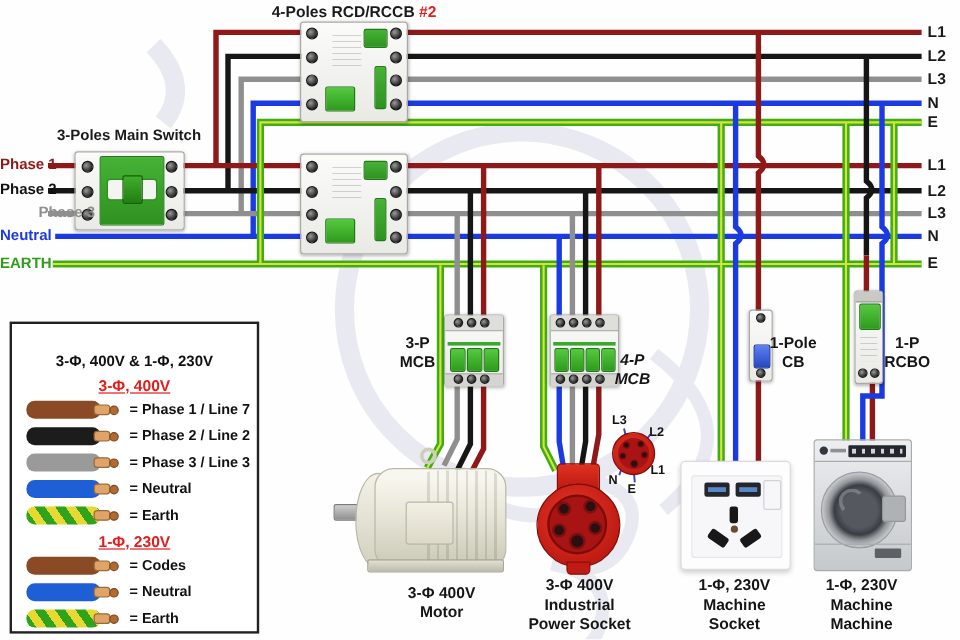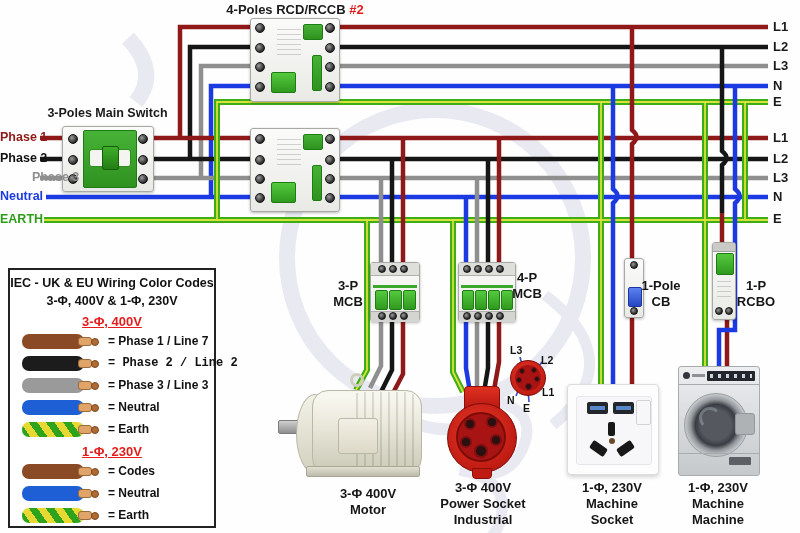--- a/index.html
+++ b/index.html
@@ -282,21 +282,21 @@
 
   <div class="lbl ctr" style="left:215px;top:2px;width:160px;font-size:13px;">
     <span>4-Poles RCD/RCCB</span> <span class="num">#2</span>
   </div>
   <div class="lbl ctr" style="left:35px;top:106px;width:145px;font-size:12.5px;">3-Poles Main Switch</div>
 
   <div class="cap" style="left:322px;top:278px;width:52px;">
     <div>3-P</div>
       <div>MCB</div>
   </div>
-  <div class="cap" style="left:501px;top:270px;width:52px;">
+  <div class="cap" style="left:501px;top:292px;width:52px;font-style:italic;">
     <div>4-P</div>
       <div>MCB</div>
   </div>
   <div class="cap" style="left:635px;top:278px;width:52px;">
     <div>1-Pole</div>
       <div>CB</div>
   </div>
   <div class="cap" style="left:730px;top:278px;width:52px;">
     <div>1-P</div>
       <div>RCBO</div>
@@ -318,51 +318,50 @@
   <div class="lbl" style="left:773px;top:170px;font-size:13px;">L3</div>
   <div class="lbl" style="left:773px;top:189px;font-size:13px;">N</div>
   <div class="lbl" style="left:773px;top:211px;font-size:13px;">E</div>
 
   <div class="cap" style="left:308px;top:486px;width:120px;">
     <div>3-Φ 400V</div>
       <div>Motor</div>
   </div>
   <div class="cap" style="left:424px;top:480px;width:118px;">
     <div>3-Φ 400V</div>
+      <div>Industrial</div>
       <div>Power Socket</div>
-      <div>Industrial</div>
   </div>
   <div class="cap" style="left:564px;top:480px;width:96px;">
     <div>1-Φ, 230V</div>
       <div>Machine</div>
       <div>Socket</div>
   </div>
   <div class="cap" style="left:668px;top:480px;width:100px;">
     <div>1-Φ, 230V</div>
       <div>Machine</div>
       <div>Machine</div>
   </div>
 
   <div id="legend">
-    <div class="leg-title" style="top:6px;">IEC - UK &amp; EU Wiring Color Codes</div>
     <div class="leg-title" style="top:24px;text-align:center;">3-Φ, 400V &amp; 1-Φ, 230V</div>
     <div class="leg-sec" style="top:44px;">3-Φ, 400V</div>
 
     <div class="chip" style="top:64px;">
         <div class="body" style="background: rgb(138, 74, 37);"></div>
         <div class="sleeve"></div>
         <div class="tip"></div>
       </div>
     <div class="leg-text" style="top:64px;">= Phase 1 / Line 7</div>
     <div class="chip" style="top:86px;">
         <div class="body" style="background: rgb(28, 28, 28);"></div>
         <div class="sleeve"></div>
         <div class="tip"></div>
       </div>
-    <div class="leg-text" style="top:86px;font-family:Liberation Mono, monospace;">= Phase 2 / Line 2</div>
+    <div class="leg-text" style="top:86px;">= Phase 2 / Line 2</div>
     <div class="chip" style="top:108px;">
         <div class="body" style="background: rgb(154, 154, 154);"></div>
         <div class="sleeve"></div>
         <div class="tip"></div>
       </div>
     <div class="leg-text" style="top:108px;">= Phase 3 / Line 3</div>
     <div class="chip" style="top:130px;">
         <div class="body" style="background: rgb(30, 95, 214);"></div>
         <div class="sleeve"></div>
         <div class="tip"></div>

